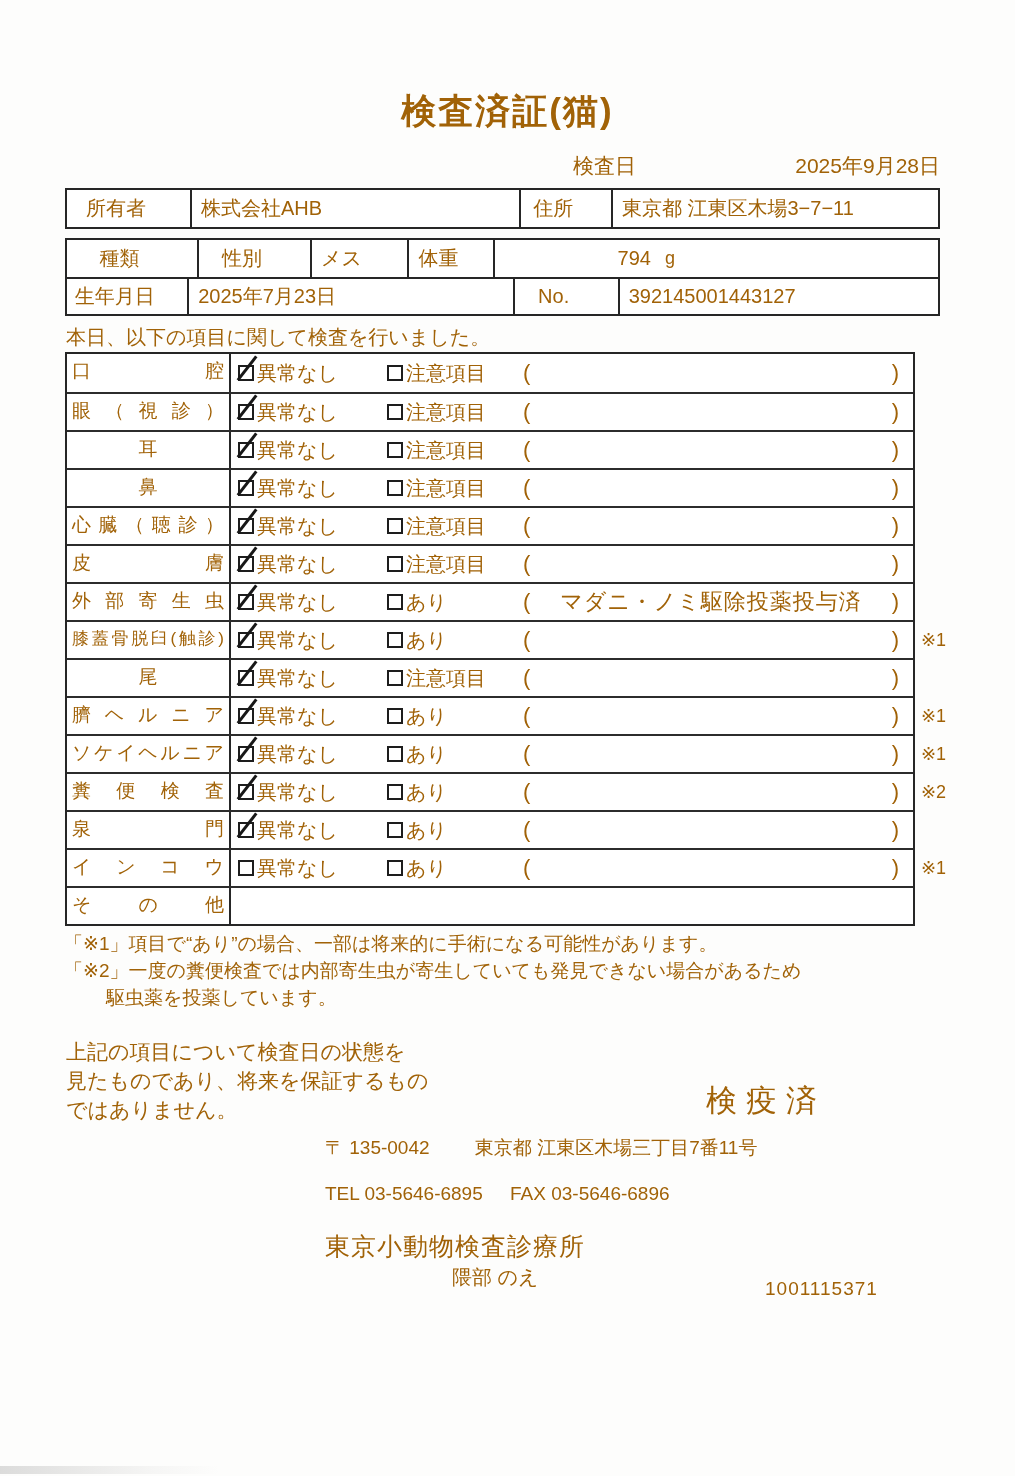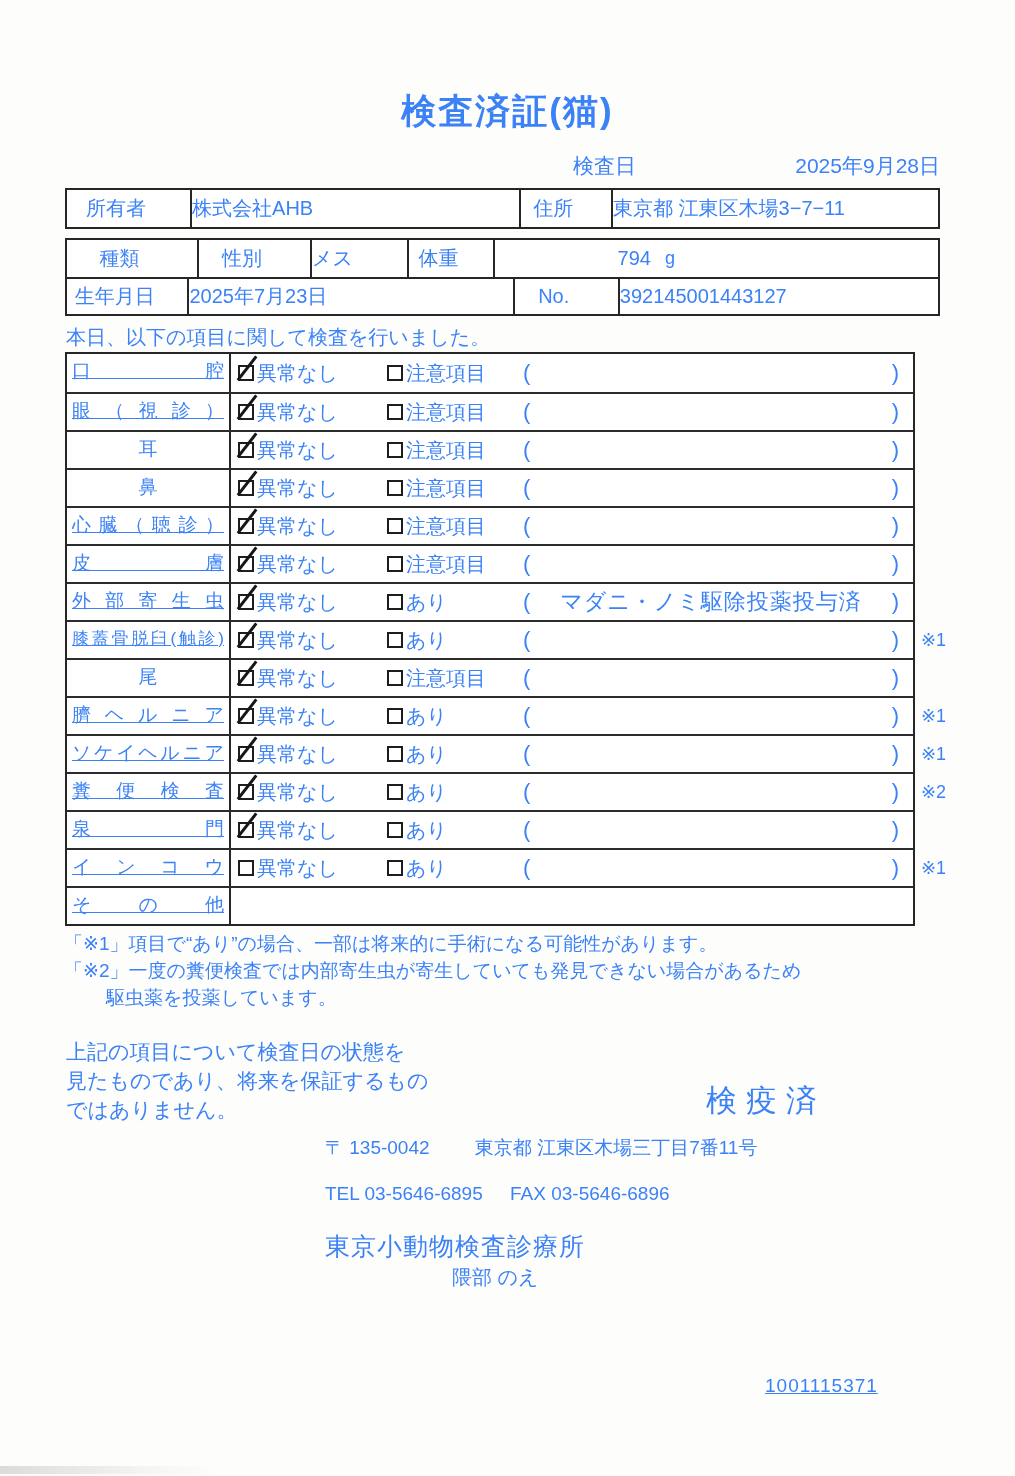--- a/index.html
+++ b/index.html
@@ -3,60 +3,60 @@
 <meta charset="utf-8">
 <style>
   * { margin:0; padding:0; box-sizing:border-box; }
   html,body { background:#e8e8e8; }
   .page {
     position:relative;
     width:1015px; height:1476px;
     margin:0 auto;
     background:#fdfdfc;
     font-family:"Liberation Sans","DejaVu Sans",sans-serif;
-    color:#3b82f6;
+    color:#a16207;
     overflow:hidden;
   }
   .doc-title {
     position:absolute; top:88px; left:0; width:100%;
     text-align:center; font-size:35px; font-weight:bold;
     letter-spacing:2px;
   }
   .exam-date-row { position:absolute; top:152px; left:0; width:100%; height:28px; font-size:21px; }
   .exam-date-label { position:absolute; left:573px; top:0; font-weight:500; }
   .exam-date-value { position:absolute; right:75px; top:0; }
 
   
   .tbl { position:absolute; left:65px; width:875px; border:2px solid #262626; background:#fff; }
   .tbl-row { display:flex; height:37px;gap:25px; }
   .tbl-row + .tbl-row { border-top:2px solid #262626; }
   .cell { display:flex; align-items:center; font-size:20px; overflow:hidden; white-space:nowrap; }
   .cell + .cell { border-left:2px solid #262626; }
   .cell.lab { justify-content:center; }
-  .cell.val { }
+  .cell.val { padding-left:9px; }
   .cell.val-right { justify-content:flex-end; padding-right:10px; }
   .owner-tbl { top:188px; }
   .info-tbl  { top:238px; }
   .w-105 { width:105px; } .w-325 { width:325px; } .w-330 { width:330px; }
   .w-95  { width:72px; }  .w-88  { width:88px; }  .w-350 { width:350px; }
   .w-65  { width:61px; }  .w-192 { width:192px; } .w-352 { width:352px;text-align:right; }
   .unit { font-size:18px; margin-left:14px; }
 
   .intro-line { position:absolute; top:324px; left:66px; font-size:20px; font-weight:500; }
 
   
   .chk-table { position:absolute; top:352px; left:65px; width:850px; border:2px solid #262626; background:#fff; }
   .chk-row { position:relative; display:flex; height:38px; }
   .chk-row + .chk-row { border-top:2px solid #2c2c2c; }
   .row-label {
     width:164px; padding:0 5px; border-right:2px solid #262626;
     font-size:19px; line-height:34px; white-space:nowrap; overflow:hidden;
   }
   .row-label.small { font-size:17px; }
-  .align-justify { text-align:justify; text-align-last:justify;text-decoration:underline; }
+  .align-justify { text-align:justify; text-align-last:justify; }
   .align-center  { text-align:center;  text-align-last:center; }
   .row-content { flex:1; display:flex; align-items:center; padding:0 14px 0 7px; font-size:20px; }
   .opt { display:flex; align-items:center; }
   .opt1 { width:149px; } .opt2 { width:136px; }
   .cb {
     position:relative; width:16px; height:16px; flex:0 0 16px;
     border:2px solid #1d1d1d; margin-right:3px; background:#fff;
   }
   .cb.checked::after {
     content:""; position:absolute; left:-1px; bottom:-2px;
@@ -72,21 +72,21 @@
   .notes { position:absolute; top:930px; left:64px; width:880px; font-size:19px; line-height:27px; font-weight:500; }
   .notes .indent { padding-left:42px; }
   .disclaimer { position:absolute; top:1037px; left:66px; font-size:21px; line-height:29px; font-weight:500; }
   .stamp { position:absolute; top:1080px; left:706px; font-size:31px; letter-spacing:9px; font-weight:500; }
   .postal-line { position:absolute; top:1135px; left:325px; font-size:19px; }
   .postal-line .addr { margin-left:40px; }
   .tel-line { position:absolute; top:1183px; left:325px; font-size:19px; }
   .tel-line .fax { margin-left:22px; }
   .clinic-name { position:absolute; top:1230px; left:325px; font-size:25px; letter-spacing:1px; }
   .vet-name { position:absolute; top:1264px; left:452px; font-size:20px; }
-  .doc-code { position:absolute; top:1375px; left:765px; font-size:19px; letter-spacing:1px;text-decoration:underline; }
+  .doc-code { position:absolute; top:1278px; left:765px; font-size:19px; letter-spacing:1px; }
   .scan-smudge { position:absolute; left:0; bottom:2px; width:220px; height:8px;
     background:linear-gradient(90deg, rgba(120,120,120,.25), rgba(160,160,160,.08) 70%, transparent); }
 </style>
 </head>
 <body>
 
 <div class="page">
 
   <div class="doc-title">検査済証(猫)</div>
 

